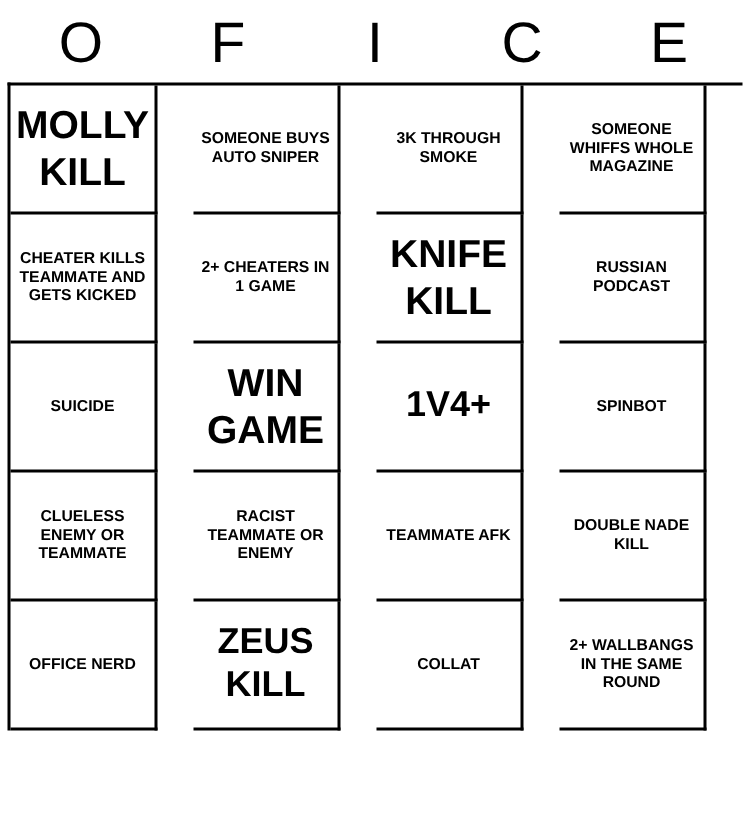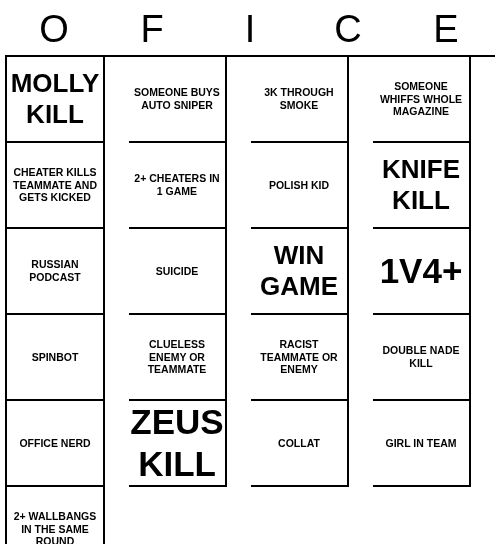--- a/index.html
+++ b/index.html
@@ -60,21 +60,21 @@
       font-weight: bold;
       line-height: 1.2;
       text-transform: uppercase;
     }
 
     .cell.xlarge-text {
       font-size: 26px;
     }
 
     .cell.xxlarge-text {
-      font-size: 35px;
+      font-size: 24px;
     }
   </style>
 </head>
 <body>
 
 <div id="bingo-card">
   <div id="header-row">
 
   <div class="header-cell">O</div>
       <div class="header-cell">F</div>
@@ -83,29 +83,28 @@
       <div class="header-cell">E</div>
     </div>
   <div id="grid">
 
   <div class="cell xlarge-text">MOLLY KILL</div>
       <div class="cell">SOMEONE BUYS AUTO SNIPER</div>
       <div class="cell">3K THROUGH SMOKE</div>
       <div class="cell">SOMEONE WHIFFS WHOLE MAGAZINE</div>
       <div class="cell">CHEATER KILLS TEAMMATE AND GETS KICKED</div>
       <div class="cell">2+ CHEATERS IN 1 GAME</div>
-      <div class="cell">POLISH KID</div>
       <div class="cell xlarge-text">KNIFE KILL</div>
       <div class="cell">RUSSIAN PODCAST</div>
       <div class="cell">SUICIDE</div>
       <div class="cell xlarge-text">WIN GAME</div>
       <div class="cell xxlarge-text">1V4+</div>
       <div class="cell">SPINBOT</div>
       <div class="cell">CLUELESS ENEMY OR TEAMMATE</div>
       <div class="cell">RACIST TEAMMATE OR ENEMY</div>
+      <div class="cell">TEAMMATE AFK</div>
       <div class="cell">DOUBLE NADE KILL</div>
       <div class="cell">OFFICE NERD</div>
       <div class="cell xxlarge-text">ZEUS KILL</div>
       <div class="cell">COLLAT</div>
-      <div class="cell">GIRL IN TEAM</div>
       <div class="cell">2+ WALLBANGS IN THE SAME ROUND</div>
     </div>
 </div>
 
 </body></html>

